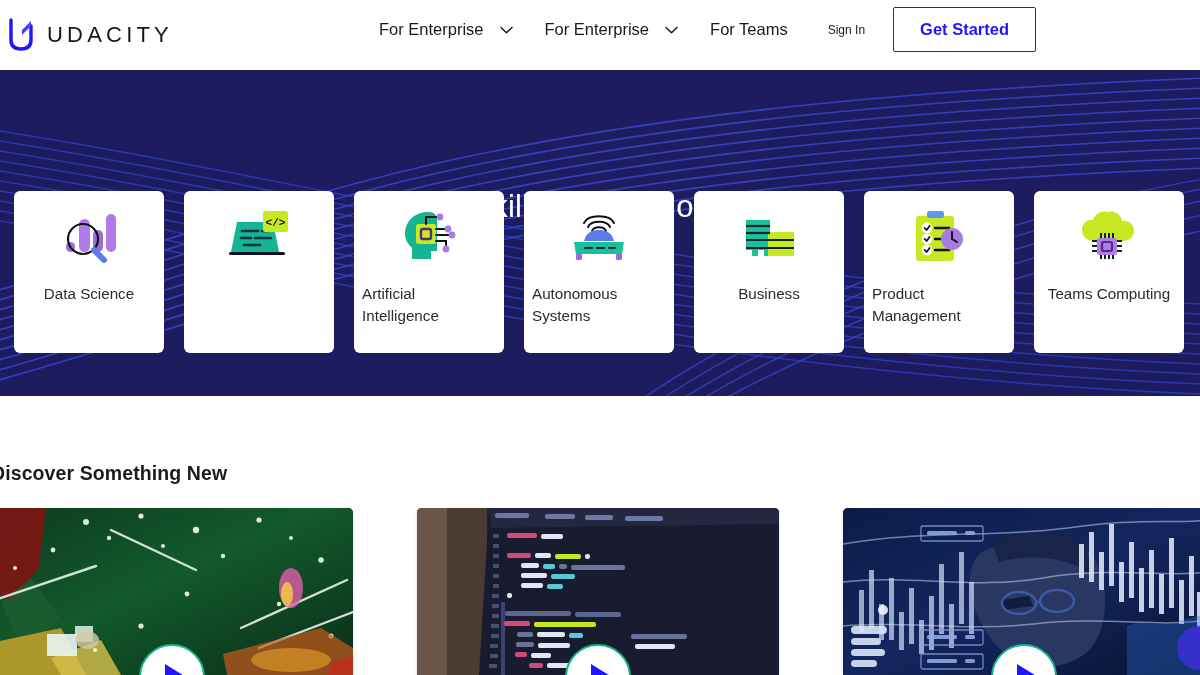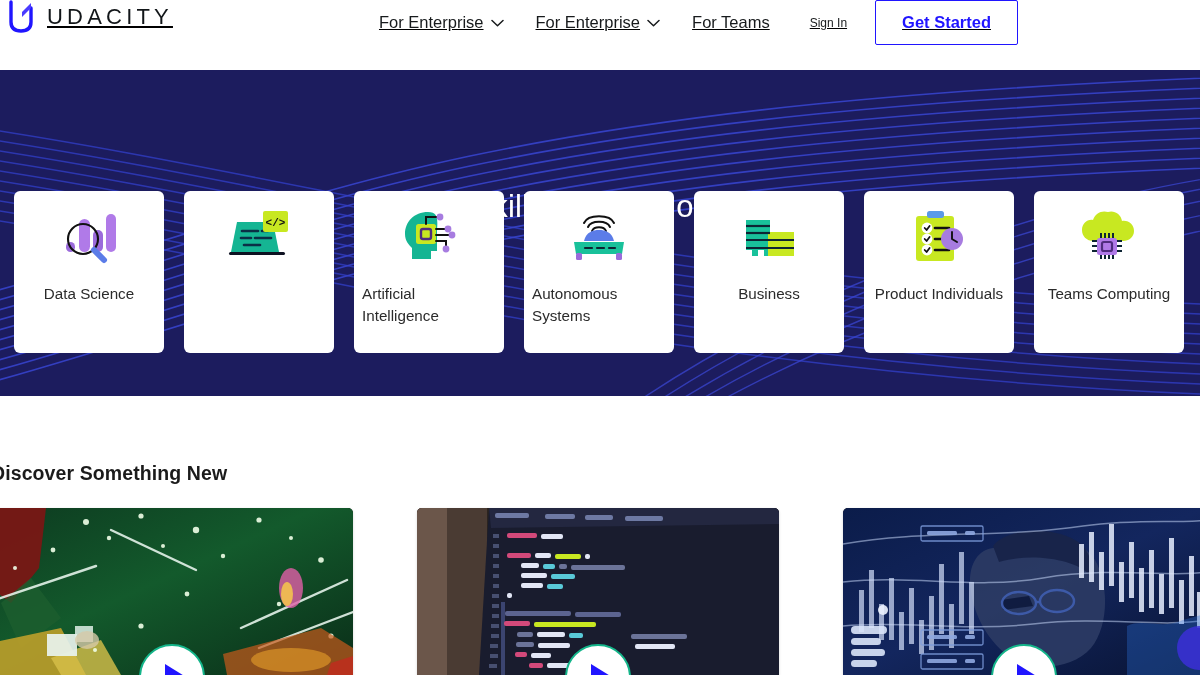--- a/index.html
+++ b/index.html
@@ -9,39 +9,39 @@
     background: #ffffff;
     font-family: "Liberation Sans", sans-serif;
     -webkit-font-smoothing: antialiased;
   }
 
   
   .navbar {
     position: absolute; top: 0; left: 0;
     width: 1200px; height: 52px;
     background: #ffffff;
-    display: flex; align-items: flex-start; text-decoration: underline;
+    display: flex; align-items: flex-end;
   }
   .brand {
     display: flex; align-items: center;
     gap: 13px;
     margin-left: 8px;
   }
   .brand-mark { width: 26px; height: 34px; display: block; }
   .brand-word {
     font-size: 22px; letter-spacing: 4.2px;
     color: #121619; font-weight: 400;
   }
   .nav-links {
     display: flex; align-items: center;
     margin-left: 190px;
     gap: 0px;
   }
   .nav-item {
-    display: flex; align-items: center; gap: 7px;
+    display: flex; align-items: center; gap: 16px;
     font-size: 16.5px; color: #171a1c; font-weight: 500;
     padding: 0 16px; white-space: nowrap; cursor: pointer;
   }
   .chev { display: block; width: 13px; height: 8px; }
   .nav-signin {
     font-size: 12px; color: #171a1c; font-weight: 500;
     padding: 0 22px 0 24px; white-space: nowrap; cursor: pointer;
   }
   .btn-get-started {
     margin-left: 6px;
@@ -325,21 +325,21 @@
           </g>
           <g>
             <circle cx="19" cy="41" r="5.4" fill="#fff"></circle>
             <path d="M16.7 41 L18.6 43 L21.6 39" stroke="#111" stroke-width="1.8" fill="none" stroke-linecap="round" stroke-linejoin="round"></path>
             <line x1="27" y1="41" x2="41" y2="41" stroke="#111" stroke-width="2.6" stroke-linecap="round"></line>
           </g>
           <circle cx="44" cy="30" r="11" fill="#a77ce0"></circle>
           <path d="M44 23 L44 30 L49 33" stroke="#111" stroke-width="1.9" fill="none" stroke-linecap="round" stroke-linejoin="round"></path>
         </svg>
       </div>
-      <div class="card-label">Product Individuals</div>
+      <div class="card-label">Product Management</div>
     </div>
 
     <div class="card">
       <div class="card-icon">
         <svg width="62" height="56" viewBox="0 0 62 56">
           <path d="M16 32 C8 32 4 27 4 21 C4 15 9 10 15 11 C17 4 24 1 30 3 C36 1 43 5 44 12 C51 11 56 16 56 22 C56 28 51 32 45 32 Z" fill="#c8e821"></path>
           <g stroke="#0d2433" stroke-width="2">
             <line x1="23" y1="24" x2="23" y2="30"></line>
             <line x1="27" y1="24" x2="27" y2="30"></line>
             <line x1="31" y1="24" x2="31" y2="30"></line>

